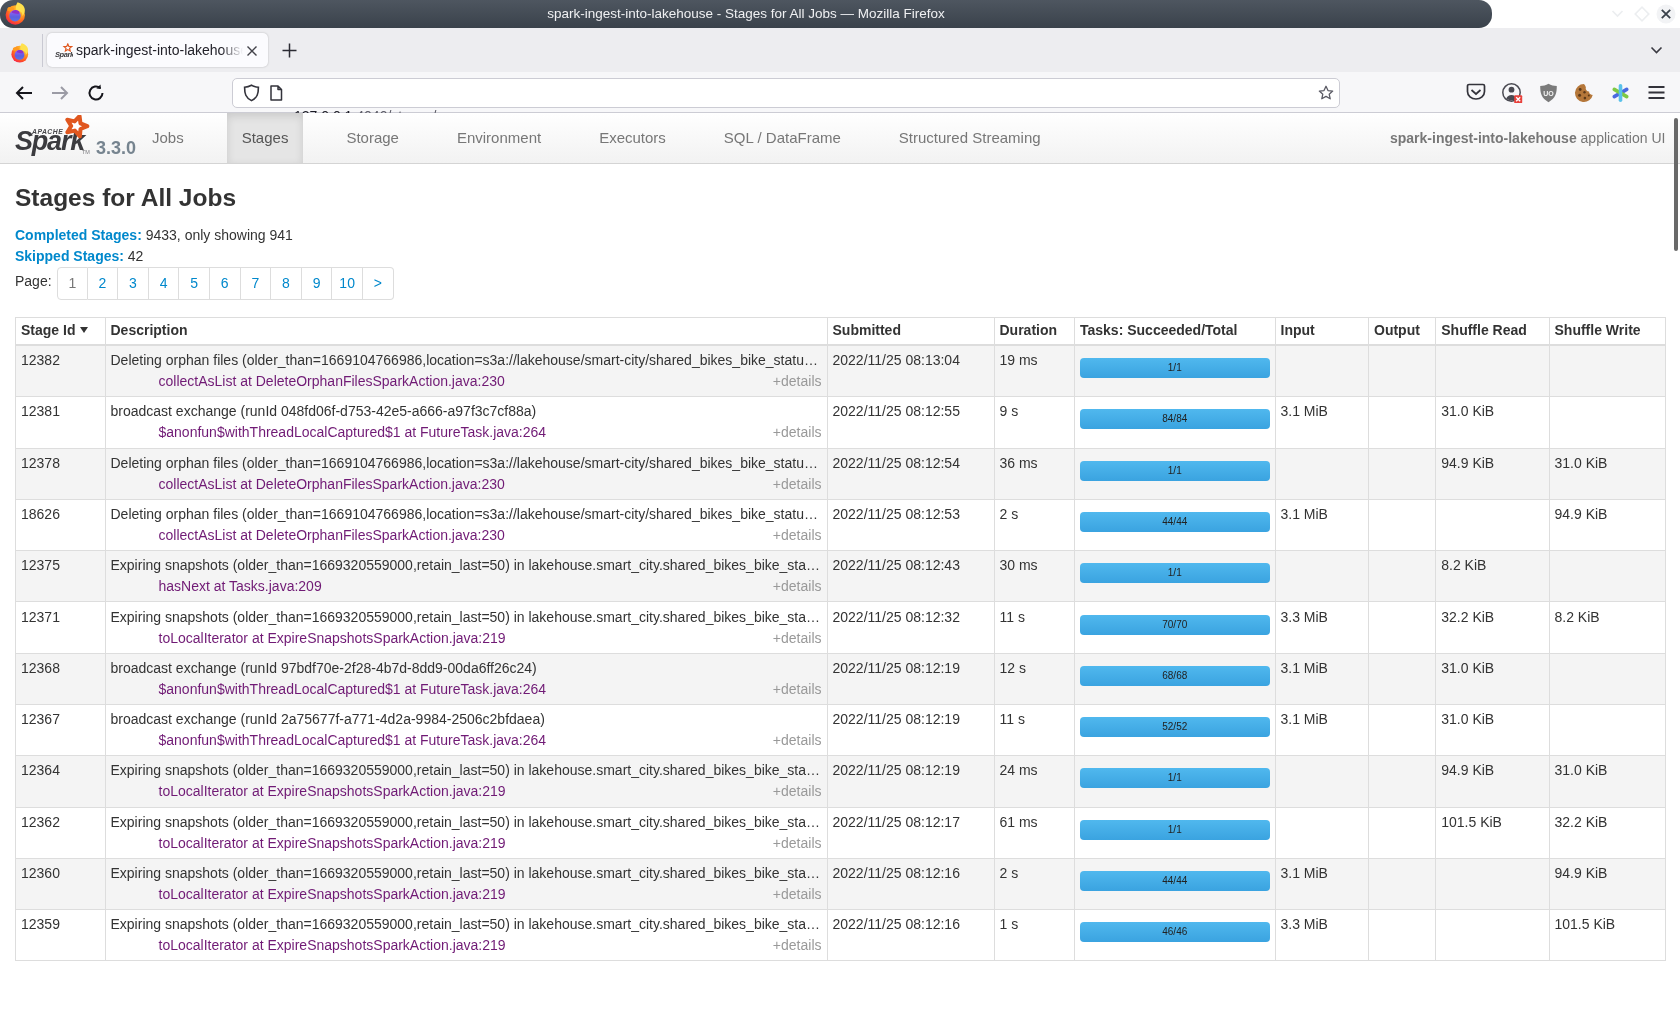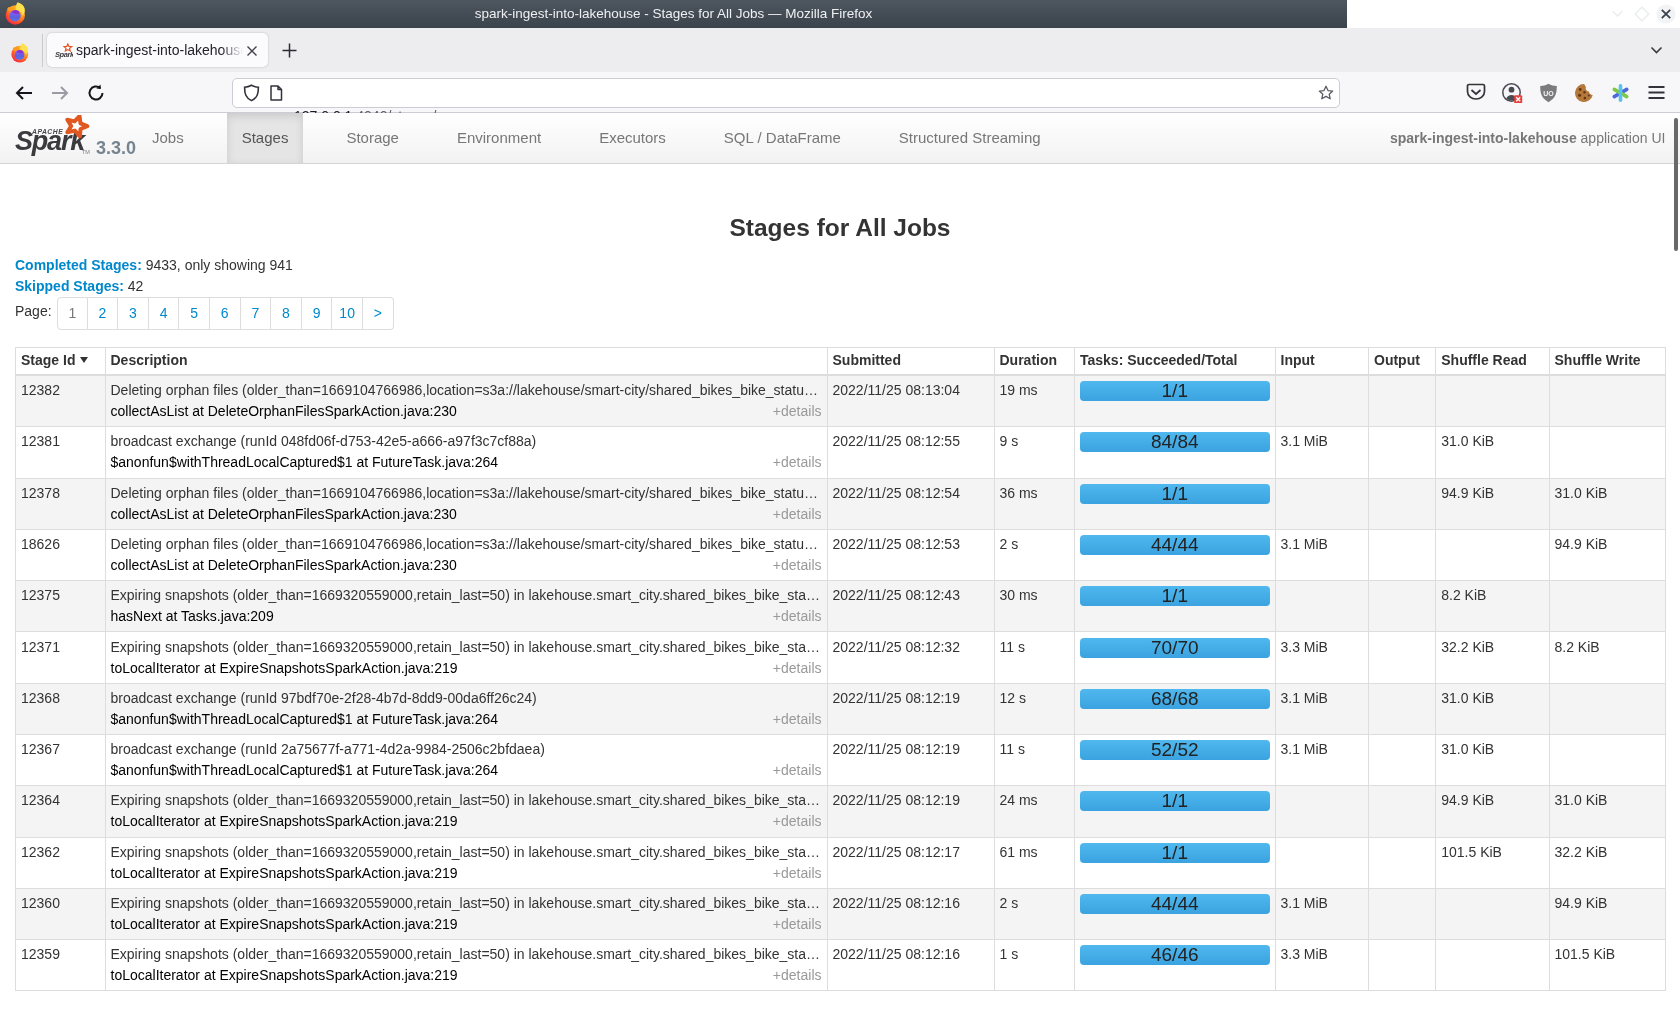--- a/index.html
+++ b/index.html
@@ -1,20 +1,20 @@
 <!DOCTYPE html>
 <html><head>
 <meta charset="utf-8">
 <style>
 * { margin:0; padding:0; box-sizing:border-box; }
 html,body { width:1680px; height:1012px; overflow:hidden; background:#fff;
   font-family:"Liberation Sans", sans-serif; }
 
-.titlebar { position:absolute; left:0; top:0; width:1347px; height:28px;
-  background:linear-gradient(#4e5660, #3a424b); }
+.titlebar { position:absolute; left:0; top:0; width:1492px; height:28px;
+  background:linear-gradient(#4e5660, #3a424b);border-radius:13px; }
 .titletext { position:absolute; top:0; left:0; right:0; height:28px;
   line-height:28px; text-align:center; color:#eff0f2; font-size:13.5px; }
 .tabbar { position:absolute; left:0; top:28px; width:1680px; height:44px;
   background:#ededf0; }
 .tab { position:absolute; left:47px; top:4.5px; width:221px; height:34px;
   background:#fbfbfe; border-radius:5px; box-shadow:0 0 2px rgba(0,0,0,0.25); }
 .tabtitle { position:absolute; left:29px; top:0; width:200px; height:34px; line-height:34px;
   font-size:14px; color:#23222a; white-space:nowrap; overflow:hidden;
   -webkit-mask-image:linear-gradient(90deg,#000 145px, transparent 167px); }
 .tabsep { position:absolute; left:42px; top:5.5px; width:1px; height:33px; background:#c9c9d2; }
@@ -31,21 +31,21 @@
 .snav ul { position:absolute; left:137px; top:0; list-style:none; display:flex; height:50px;gap:28px; }
 .snav li { height:50px; }
 .snav li a { display:block; padding:0 15px; height:50px; line-height:50px;
   font-size:15px; color:#777; text-decoration:none; }
 .snav li.active { background:#e5e5e5; box-shadow:inset 0 3px 8px rgba(0,0,0,0.125); }
 .snav li.active a { color:#555; }
 .apptitle { position:absolute; right:14.6px; top:0; height:50px; line-height:50px;
   font-size:14px; color:#777; }
 .apptitle b { font-weight:bold; }
 .content { padding:0 15px; }
-h3 { font-size:24.5px; font-weight:bold; color:#333; margin-top:50px; margin-bottom:12.5px; line-height:28px;text-align:center; }
+h3 { font-size:24.5px; font-weight:bold; color:#333; margin-top:20px; margin-bottom:12.5px; line-height:28px; }
 .sumline { font-size:14px; color:#333; line-height:21px; }
 .sumline a { color:#0088cc; text-decoration:none; font-weight:bold; }
 .collapsible { margin-top:11.25px; margin-bottom:9.25px; font-size:17.5px; font-weight:bold; color:#0088cc; line-height:23px; }
 .arrow-down { display:inline-block; width:0; height:0; border-left:5px solid transparent;
   border-right:5px solid transparent; border-top:7px solid #222; margin-right:5px; }
 
 .pagerow { height:33px; margin-bottom:17px; position:relative; }
 .pagelabel { position:absolute; left:0; top:6px; font-size:14px; color:#333; }
 .pagination { position:absolute; left:42px; top:0; display:flex; }
 .pagination span { display:block; min-width:30.6px; text-align:center; padding:7px 0 8px; line-height:16px;
@@ -58,25 +58,25 @@
   font-size:14px; color:#555; padding:0 10px; font-family:"Liberation Sans",sans-serif; vertical-align:middle; }
 .gobtn { display:inline-block; vertical-align:middle; width:43px; height:31px; line-height:29px; text-align:center;
   background:linear-gradient(#ffffff,#e6e6e6); border:1px solid #ccc; border-bottom-color:#b3b3b3;
   border-radius:4px; color:#333; font-size:14px; margin-left:4px; }
 
 table { border-collapse:collapse; table-layout:fixed; width:1649.5px; margin-top:0; }
 th, td { border:1px solid #ddd; font-size:14px; color:#333; text-align:left;
   vertical-align:top; padding:4.15px 5px; line-height:21px; }
 thead th { font-weight:bold; border-bottom-width:2px; padding:2.75px 5px; }
 tbody tr:nth-child(odd) { background:#f4f4f4; }
-td a { color:#000000; text-decoration:none; }
+td a { color:#701a75; text-decoration:none;margin-left:48px; }
 .desc2 { position:relative; }
 .details { position:absolute; right:5px; bottom:4.15px; color:#999; line-height:21px; }
 .progress { background:linear-gradient(#50b8ee,#3aa3e0); border-radius:4px; height:20px;
-  margin-top:1px; text-align:center; line-height:20px; color:#222; font-size:19px; }
+  margin-top:8px; text-align:center; line-height:20px; color:#222; font-size:10px; }
 .sortarrow { display:inline-block; width:0; height:0; border-left:4.5px solid transparent;
   border-right:4.5px solid transparent; border-top:6px solid #333; margin-left:1px; vertical-align:2px; }
 
 .scrollthumb { position:absolute; right:2px; top:118px; width:4px; height:133px;
   background:#696969; border-radius:2px; }
 </style>
 </head>
 <body>
 <div class="titlebar">
   <div class="titletext">spark-ingest-into-lakehouse - Stages for All Jobs — Mozilla Firefox</div>

